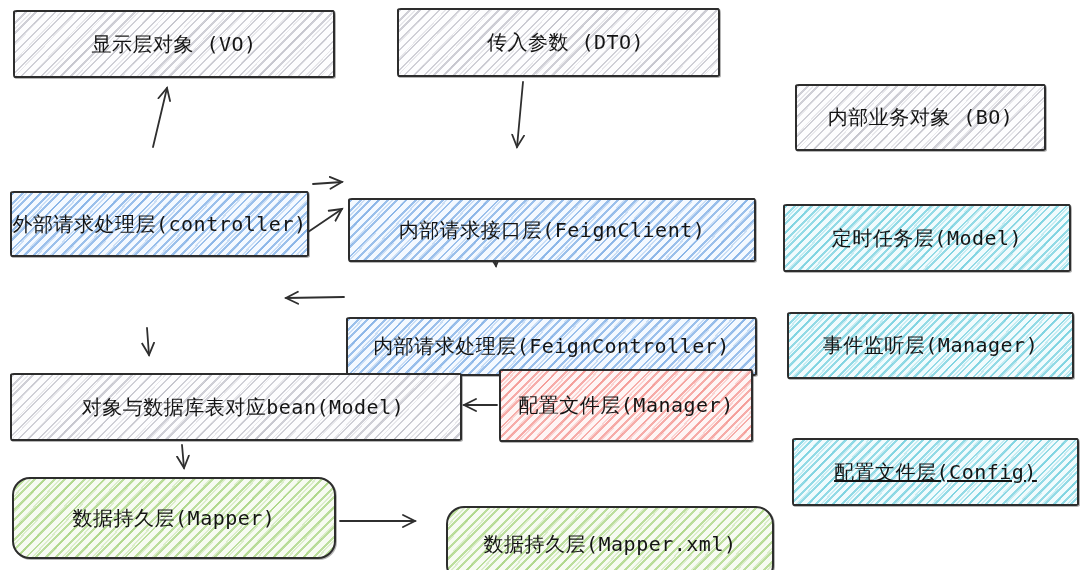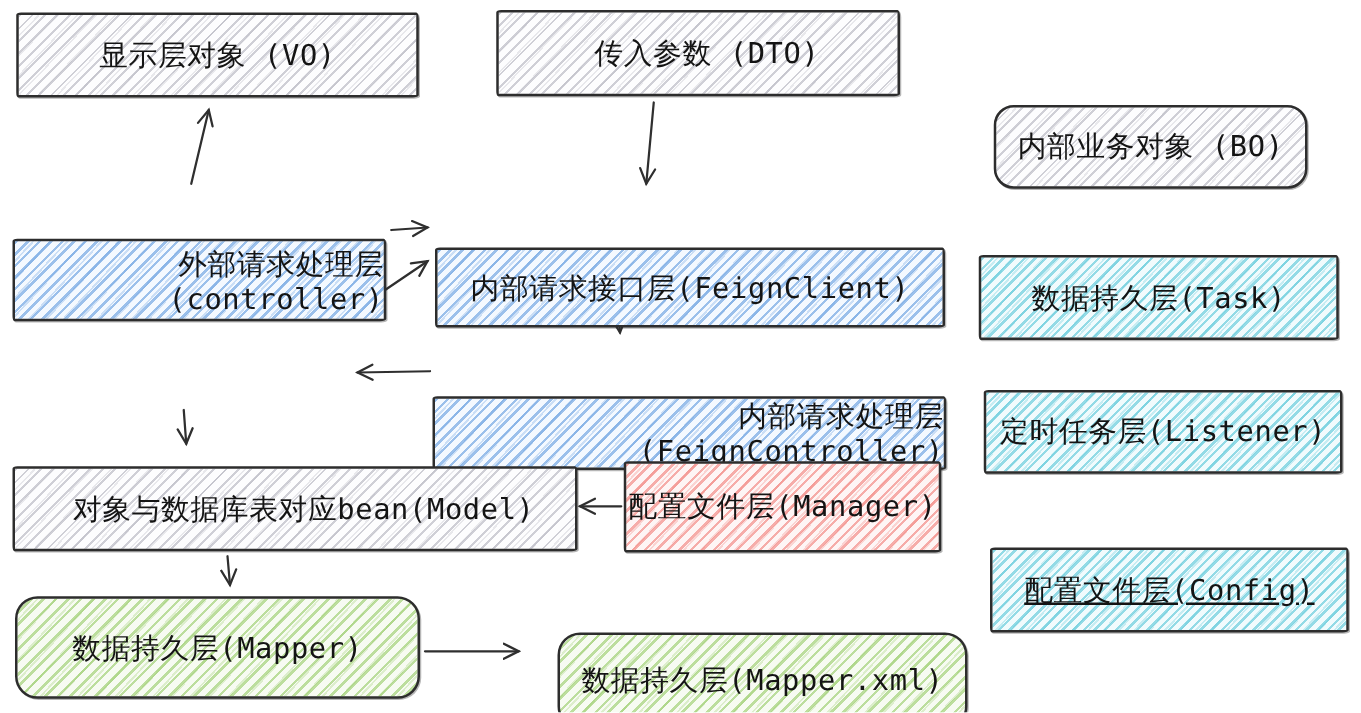--- a/index.html
+++ b/index.html
@@ -9,22 +9,22 @@
     background:#ffffff;
     font-family:"DejaVu Sans Mono","Liberation Mono",monospace,sans-serif;
     overflow:hidden;
   }
   .node{
     position:absolute;
     display:flex;align-items:center;justify-content:center;
     border:2.2px solid #2d2d2d;
     border-radius:4px 2px 5px 2px / 2px 5px 2px 4px;
     box-shadow:1px 1px 0 rgba(45,45,45,.35);
-    font-size:23px;color:#141414;
-    text-align:right;letter-spacing:.5px;
+    font-size:20px;color:#141414;
+    text-align:left;letter-spacing:.5px;
     box-sizing:border-box;
   }
   
   .fill-gray{
     background-color:#fdfdfe;
     background-image:
       repeating-linear-gradient(135deg, rgba(170,170,182,.55) 0 1.6px, transparent 1.6px 7px),
       repeating-linear-gradient(134deg, rgba(170,170,182,.25) 0 1.2px, transparent 1.2px 11px);
   }
   .fill-blue{
@@ -57,21 +57,21 @@
   #n-vo{left:13px;top:10px;width:322px;height:68px;}
   #n-dto{left:397px;top:8px;width:323px;height:69px;padding-left:14px;}
   #n-controller{left:10px;top:146px;width:299px;height:66px;}
   #n-feign-client{left:348px;top:153px;width:408px;height:64px;}
   #n-service{left:15px;top:253px;width:261px;height:71px;}
   #n-feign-controller{left:346px;top:272px;width:411px;height:59px;}
   #n-model{left:10px;top:373px;width:452px;height:68px;padding-left:14px;}
   #n-manager{left:499px;top:369px;width:254px;height:73px;}
   #n-mapper{left:12px;top:477px;width:324px;height:82px;}
   #n-mapper-xml{left:446px;top:482px;width:328px;height:77px;margin-top:24px;}
-  #n-bo{left:795px;top:84px;width:251px;height:67px;border-radius:16px;}
+  #n-bo{left:795px;top:84px;width:251px;height:67px;}
   #n-task{left:783px;top:204px;width:288px;height:68px;}
   #n-listener{left:787px;top:312px;width:287px;height:67px;}
   #n-config{left:792px;top:438px;width:287px;height:68px;text-decoration:underline;}
   .arrows{position:absolute;left:0;top:0;width:1089px;height:570px;pointer-events:none;}
   .arrows line{stroke:#2f2f2f;stroke-width:1.8;stroke-linecap:round;}
 </style>
 </head>
 <body>
 
 <div class="canvas">
@@ -119,22 +119,22 @@
   <div class="node fill-green" id="n-mapper">
       <span>数据持久层(Mapper)</span>
     </div>
   <div class="node fill-green" id="n-mapper-xml">
       <span>数据持久层(Mapper.xml)</span>
     </div>
   <div class="node fill-gray" id="n-bo">
       <span>内部业务对象 (BO)</span>
     </div>
   <div class="node fill-cyan" id="n-task">
-      <span>数据持久层(Task)</span>
+      <span>定时任务层(Model)</span>
     </div>
   <div class="node fill-cyan" id="n-listener">
-      <span>定时任务层(Listener)</span>
+      <span>事件监听层(Manager)</span>
     </div>
   <div class="node fill-cyan" id="n-config">
       <span>配置文件层(Config)</span>
     </div>
 
 </div>
 
 </body></html>

